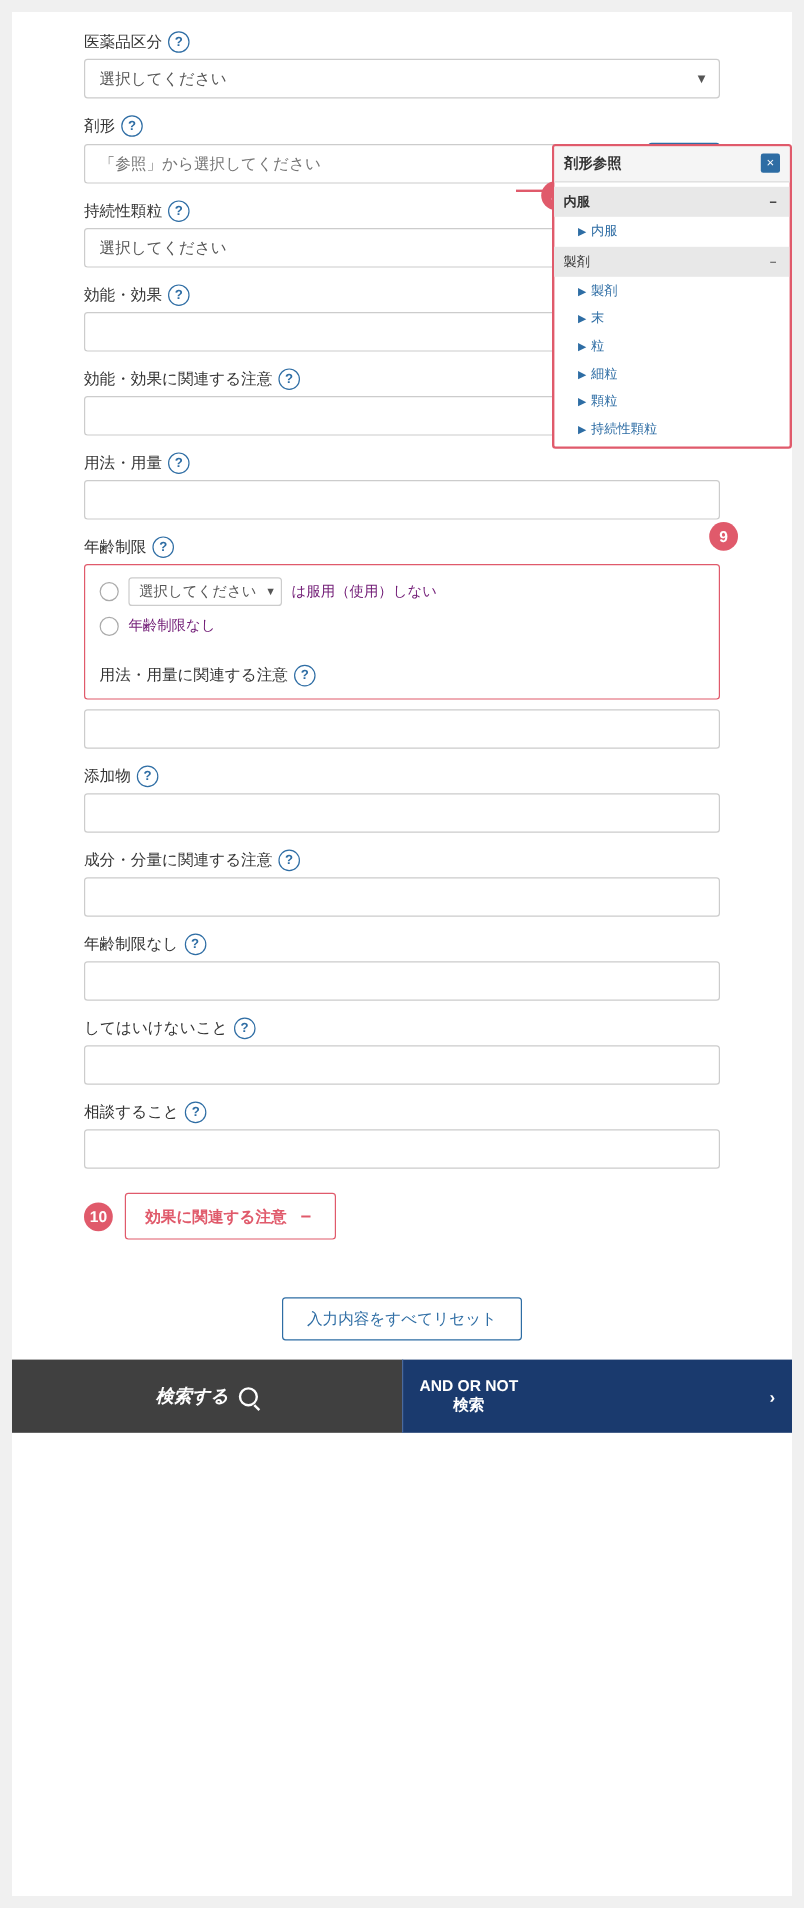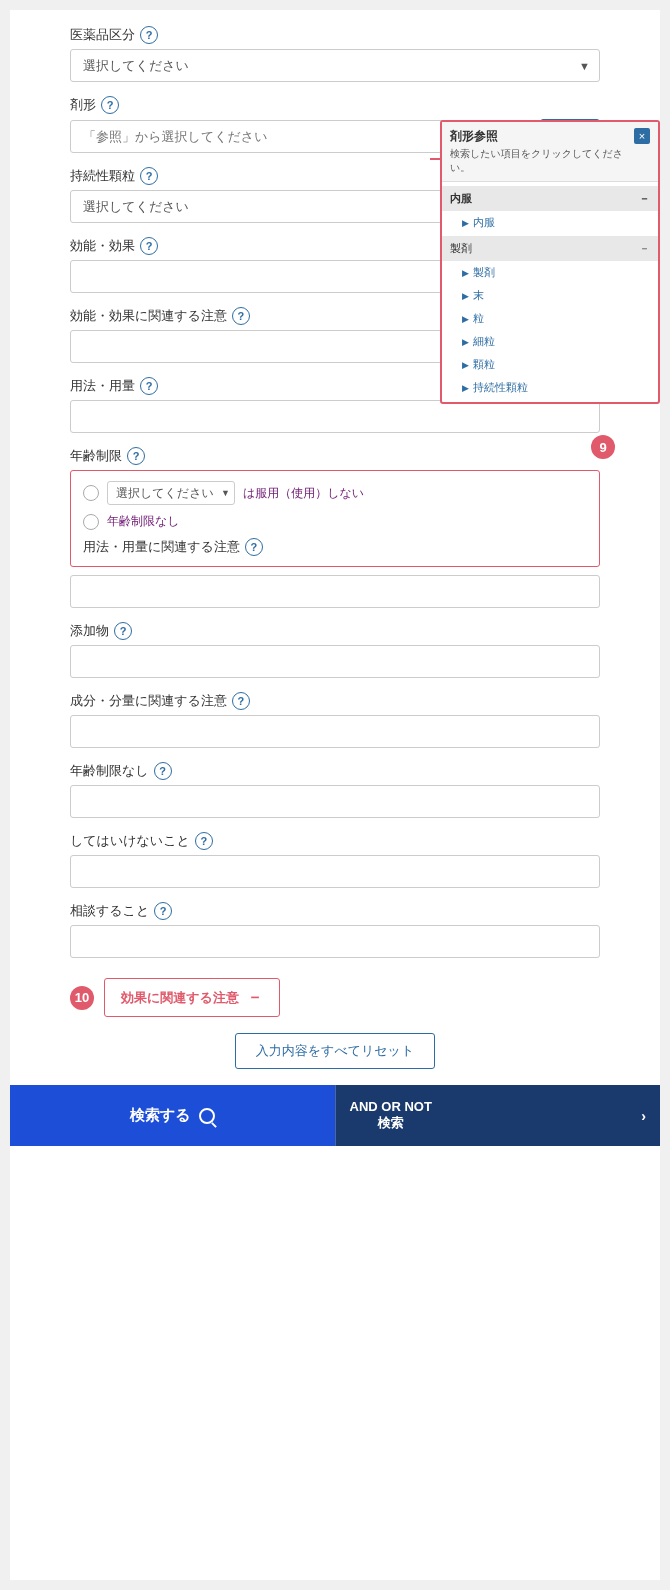--- a/index.html
+++ b/index.html
@@ -169,21 +169,21 @@
       color: #701a75;
     }
     .age-no-limit-row {
       display: flex;
       align-items: center;
       gap: 8px;
     }
     .dosage-note-label {
       font-size: 13px;
       color: #333;
-      margin-top: 8px;
+      margin-top: 24px;
       display: flex;
       align-items: flex-start;
       gap: 5px;
     }
 
     
     .close-additional-btn {
       display: flex;
       align-items: center;
       gap: 8px;
@@ -206,40 +206,42 @@
       margin: 16px 60px;
     }
     .reset-button {
       padding: 8px 20px;
       background: #fff;
       border: 1px solid #2e6da4;
       color: #2e6da4;
       font-size: 13px;
       border-radius: 3px;
       cursor: pointer;
+      margin-top: 32px;
     }
 
     .footer-buttons {
       display: flex;
       gap: 0;
       margin-top: 10px;
     }
     .search-button {
       flex: 1;
       padding: 14px;
-      background: #1d4ed8;
+      background: #404040;
       color: #fff;
       font-size: 15px;
       font-weight: bold;
       border: none;
       cursor: pointer;
       display: flex;
       align-items: center;
       justify-content: center;
       gap: 8px;
+      font-style: italic;
     }
     .and-or-not-button {
       flex: 1;
       padding: 14px;
       background: #1a3a6e;
       color: #fff;
       font-size: 13px;
       font-weight: bold;
       border: none;
       border-left: 1px solid #4a6a9e;
@@ -269,21 +271,21 @@
     }
     .chevron-right {
       font-size: 14px;
     }
 
     
     .popup-panel {
       position: absolute;
       top: 110px;
       right: 0;
-      width: 220px;
+      width: 200px;
       background: #fff;
       border: 2px solid #e05a6b;
       border-radius: 3px;
       z-index: 10;
       font-size: 12px;
     }
     .popup-header {
       padding: 6px 8px;
       background: #f5f5f5;
       border-bottom: 1px solid #ddd;
@@ -382,21 +384,20 @@
 <div class="page-wrapper">
 
   <div class="step-badge step-badge-8" style="position:absolute; top:141px; right:185px; z-index:5;">8</div>
 
   <div class="arrow-indicator"></div>
 
   <div class="popup-panel">
     <div class="popup-header">
       <div>
         <div class="popup-title">剤形参照</div>
-        <div class="popup-subtitle">検索したい項目をクリックしてください。</div>
       </div>
       <button class="popup-close">×</button>
     </div>
     <div class="popup-body">
 
       <div class="popup-category-header">
         <span>内服</span>
         <span>－</span>
       </div>
       <div class="popup-item">

